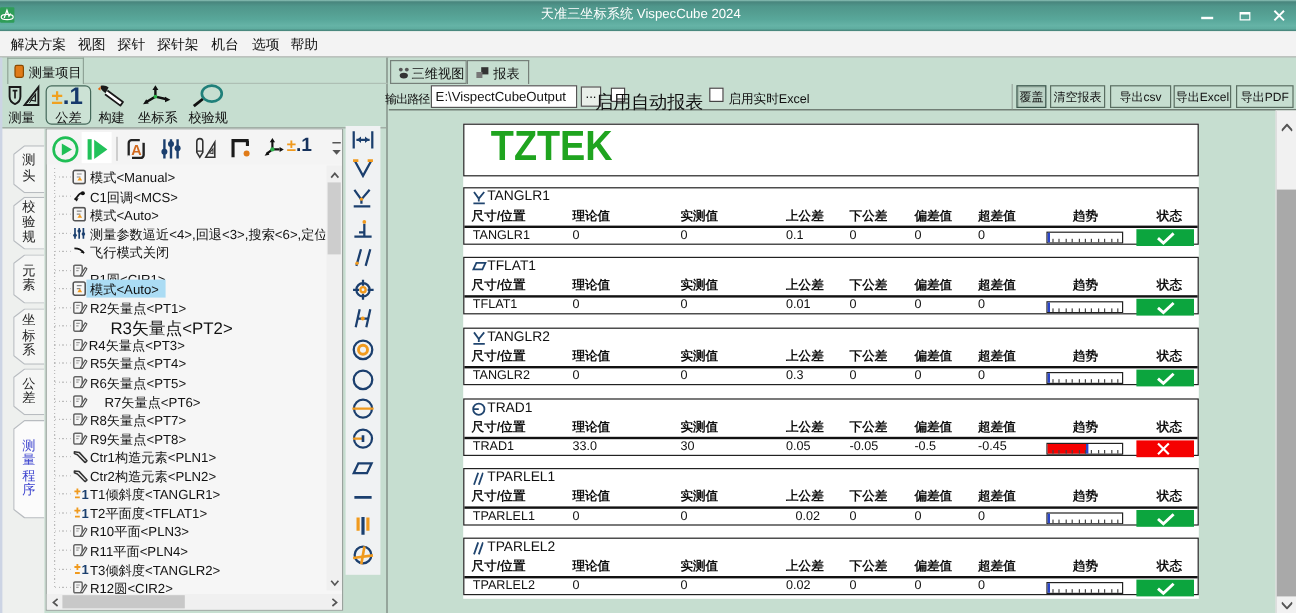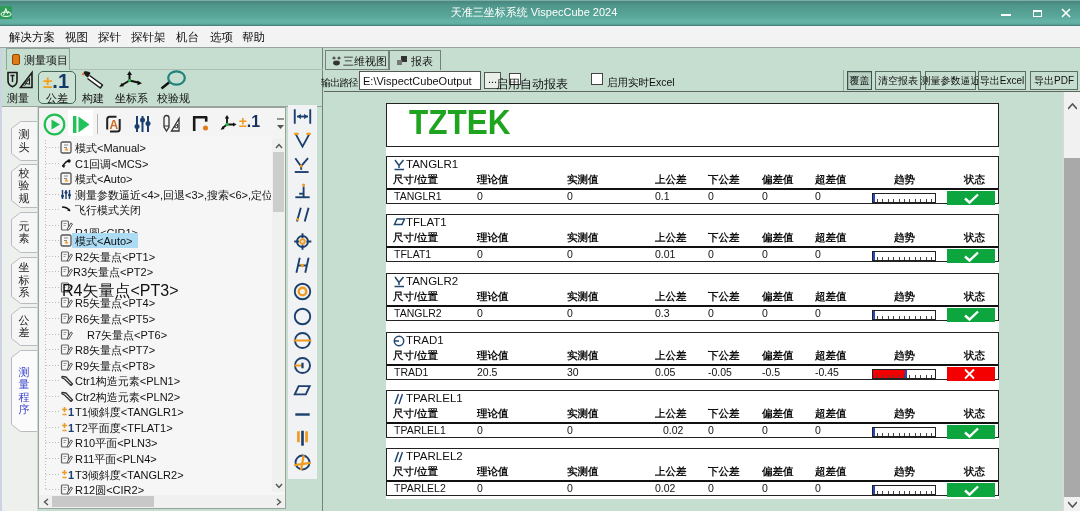--- a/index.html
+++ b/index.html
@@ -249,30 +249,30 @@
   </div>
 <div class="a nw" style="left:75px;top:250px;font-size:11px;max-width:196px;overflow:hidden">R2矢量点&lt;PT1&gt;</div>
 <div class="a" style="left:46px;top:271px;width:13px;height:1px;background:repeating-linear-gradient(90deg,#bbb 0,#bbb 1px,transparent 1px,transparent 3px)"></div>
 <div class="a" style="left:60px;top:265px">
     <svg width="13" height="13" viewBox="0 0 13 13">
       <rect x="1.5" y="2" width="7" height="9" rx="1" fill="none" stroke="#666" stroke-width="1.2"></rect>
       <path d="M3.5 4.5h3M3.5 6.5h2" stroke="#999" stroke-width="1"></path>
       <path d="M7 10.5L11 4l1.5 1L8.8 11z" fill="#fff" stroke="#555" stroke-width="1"></path>
     </svg>
   </div>
-<div class="a nw" style="left:73px;top:265px;font-size:11px;max-width:196px;overflow:hidden">R3矢量点&lt;PT2&gt;</div>
+<div class="a nw" style="left:92px;top:265px;font-size:14px;max-width:196px;overflow:hidden">R3矢量点&lt;PT2&gt;</div>
 <div class="a" style="left:46px;top:287px;width:13px;height:1px;background:repeating-linear-gradient(90deg,#bbb 0,#bbb 1px,transparent 1px,transparent 3px)"></div>
 <div class="a" style="left:60px;top:281px">
     <svg width="13" height="13" viewBox="0 0 13 13">
       <rect x="1.5" y="2" width="7" height="9" rx="1" fill="none" stroke="#666" stroke-width="1.2"></rect>
       <path d="M3.5 4.5h3M3.5 6.5h2" stroke="#999" stroke-width="1"></path>
       <path d="M7 10.5L11 4l1.5 1L8.8 11z" fill="#fff" stroke="#555" stroke-width="1"></path>
     </svg>
   </div>
-<div class="a nw" style="left:62px;top:281px;font-size:16px;max-width:196px;overflow:hidden">R4矢量点&lt;PT3&gt;</div>
+<div class="a nw" style="left:74px;top:281px;font-size:11px;max-width:196px;overflow:hidden">R4矢量点&lt;PT3&gt;</div>
 <div class="a" style="left:46px;top:302px;width:13px;height:1px;background:repeating-linear-gradient(90deg,#bbb 0,#bbb 1px,transparent 1px,transparent 3px)"></div>
 <div class="a" style="left:60px;top:296px">
     <svg width="13" height="13" viewBox="0 0 13 13">
       <rect x="1.5" y="2" width="7" height="9" rx="1" fill="none" stroke="#666" stroke-width="1.2"></rect>
       <path d="M3.5 4.5h3M3.5 6.5h2" stroke="#999" stroke-width="1"></path>
       <path d="M7 10.5L11 4l1.5 1L8.8 11z" fill="#fff" stroke="#555" stroke-width="1"></path>
     </svg>
   </div>
 <div class="a nw" style="left:75px;top:296px;font-size:11px;max-width:196px;overflow:hidden">R5矢量点&lt;PT4&gt;</div>
 <div class="a" style="left:46px;top:318px;width:13px;height:1px;background:repeating-linear-gradient(90deg,#bbb 0,#bbb 1px,transparent 1px,transparent 3px)"></div>
@@ -520,27 +520,27 @@
     </div>
 <div class="a nw" style="left:21px;top:3px;font-size:11px">报表</div>
   </div>
 <div class="a" style="left:324px;top:70px;width:756px;height:22px;background:#c6ded0;border-bottom:1px solid #5c665f"></div>
 <div class="a nw" style="left:321px;top:76px;font-size:10px;letter-spacing:-.8px">输出路径</div>
 <div class="a" style="left:359px;top:71px;width:122px;height:19px;background:#fff;border:1px solid #555">
     <div class="a nw" style="left:3px;top:3px;font-size:11px">E:\VispectCubeOutput</div>
   </div>
 <div class="a" style="left:484px;top:72px;width:17px;height:17px;border:1px solid #555;background:#e9efe9;text-align:center;line-height:12px;font-size:11px">...</div>
 <div class="a" style="left:509px;top:73px;width:12px;height:12px;background:#fff;border:1px solid #444"></div>
-<div class="a nw" style="left:496px;top:76px;font-size:12px">启用自动报表</div>
+<div class="a nw" style="left:496px;top:76px;font-size:15px">启用自动报表</div>
 <div class="a" style="left:591px;top:73px;width:12px;height:12px;background:#fff;border:1px solid #444"></div>
 <div class="a nw" style="left:607px;top:76px;font-size:10.5px">启用实时Excel</div>
 <div class="a" style="left:843px;top:70px;width:1px;height:21px;background:#9aa79e"></div>
 <div class="a nw" style="left:847px;top:71px;width:25px;height:19px;background:#b9d1c4;border:1px solid #39544a;box-shadow:inset 1px 1px 0 #9fb3a5;display:flex;align-items:center;justify-content:center;font-size:10px">覆盖</div>
 <div class="a nw" style="left:875px;top:71px;width:46px;height:19px;background:#c6ded0;border:1px solid #5a6e62;display:flex;align-items:center;justify-content:center;font-size:10px">清空报表</div>
-<div class="a nw" style="left:925px;top:71px;width:51px;height:19px;background:#c6ded0;border:1px solid #5a6e62;display:flex;align-items:center;justify-content:center;font-size:10px">测量参数逼近</div>
+<div class="a nw" style="left:925px;top:71px;width:51px;height:19px;background:#c6ded0;border:1px solid #5a6e62;display:flex;align-items:center;justify-content:center;font-size:10px">导出csv</div>
 <div class="a nw" style="left:978px;top:71px;width:48px;height:19px;background:#c6ded0;border:1px solid #5a6e62;display:flex;align-items:center;justify-content:center;font-size:10px">导出Excel</div>
 <div class="a nw" style="left:1030px;top:71px;width:48px;height:19px;background:#c6ded0;border:1px solid #5a6e62;display:flex;align-items:center;justify-content:center;font-size:10px">导出PDF</div>
 <div class="a" style="left:386px;top:103px;width:613px;height:396px;background:#fff"></div>
 <div class="a" style="left:386px;top:103px;width:613px;height:44px;border:1px solid #222;background:#fff"></div>
 <div class="a nw" style="left:409px;top:102px;font-size:35px;transform:scaleX(.9);transform-origin:0 0;font-weight:bold;color:#1fa41f;font-family:'Liberation Sans',sans-serif">TZTEK</div>
 <div class="a" style="left:386px;top:156px;width:613px;height:48px;border:1px solid #222;background:#fff">
 <div class="a" style="left:6px;top:2px">
       <svg width="12" height="12" viewBox="0 0 12 12">
         <path d="M2 1l4 5.5M10.5 1L6 6.5" fill="none" stroke="#20456f" stroke-width="1.5"></path>
         <path d="M6 6.5V9" fill="none" stroke="#20456f" stroke-width="1.5"></path>
@@ -687,21 +687,21 @@
 <div class="a nw" style="left:90px;top:16px;font-size:10.5px;font-weight:bold">理论值</div>
 <div class="a nw" style="left:180px;top:16px;font-size:10.5px;font-weight:bold">实测值</div>
 <div class="a nw" style="left:268px;top:16px;font-size:10.5px;font-weight:bold">上公差</div>
 <div class="a nw" style="left:321px;top:16px;font-size:10.5px;font-weight:bold">下公差</div>
 <div class="a nw" style="left:375px;top:16px;font-size:10.5px;font-weight:bold">偏差值</div>
 <div class="a nw" style="left:428px;top:16px;font-size:10.5px;font-weight:bold">超差值</div>
 <div class="a nw" style="left:507px;top:16px;font-size:10.5px;font-weight:bold">趋势</div>
 <div class="a nw" style="left:577px;top:16px;font-size:10.5px;font-weight:bold">状态</div>
 <div class="a" style="left:0;top:31px;width:611px;height:2px;background:#111"></div>
 <div class="a nw" style="left:7px;top:33px;font-size:10.5px">TRAD1</div>
-<div class="a nw" style="left:90px;top:33px;font-size:10.5px">20.5</div>
+<div class="a nw" style="left:90px;top:33px;font-size:10.5px">33.0</div>
 <div class="a nw" style="left:180px;top:33px;font-size:10.5px">30</div>
 <div class="a nw" style="left:268px;top:33px;font-size:10.5px">0.05</div>
 <div class="a nw" style="left:321px;top:33px;font-size:10.5px">-0.05</div>
 <div class="a nw" style="left:375px;top:33px;font-size:10.5px">-0.5</div>
 <div class="a nw" style="left:428px;top:33px;font-size:10.5px">-0.45</div>
 <div class="a" style="left:485px;top:36px;width:64px;height:10px;border:1px solid #222;background:#fff">
       <div class="a" style="left:0;top:0;width:32px;height:8px;background:#f50000"></div>
       <div class="a" style="left:32px;top:0;width:2px;height:8px;background:#2b45c8"></div>
       <div class="a" style="left:4.0px;top:5px;width:1px;height:3px;background:#444"></div>
       <div class="a" style="left:9.4px;top:5px;width:1px;height:3px;background:#444"></div>

